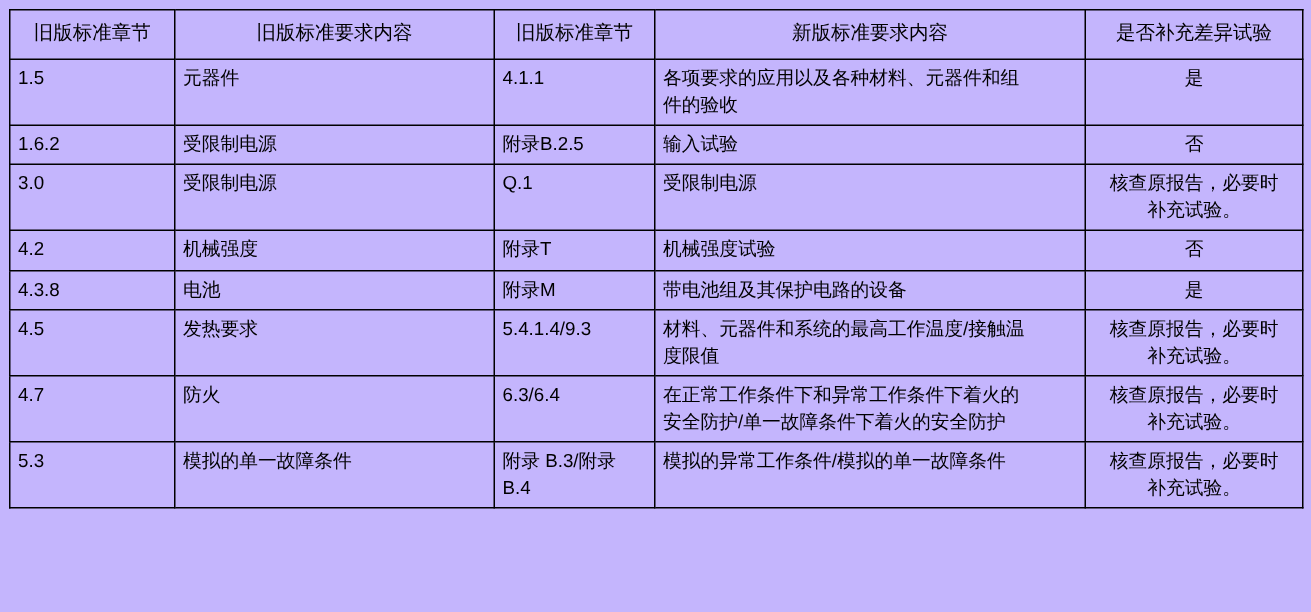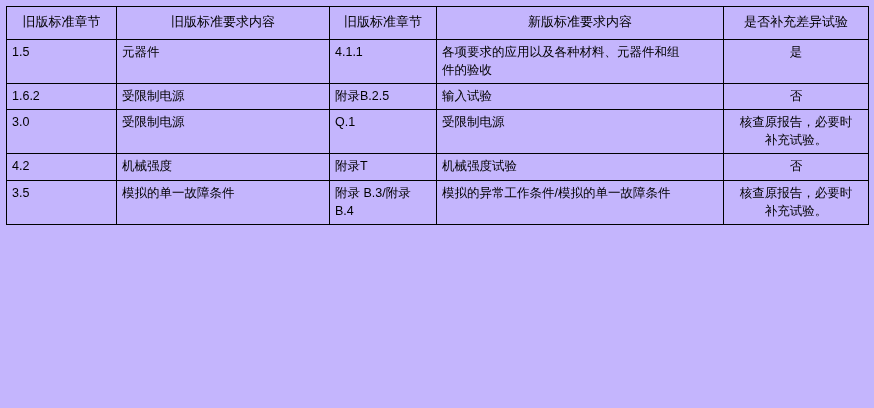--- a/index.html
+++ b/index.html
@@ -147,23 +147,78 @@
         <td>
             <span class="cell-text">附录T</span>
           </td>
         <td>
             <span class="cell-text">机械强度试验</span>
           </td>
         <td class="center">
             <span class="cell-text">否</span>
           </td>
       </tr>
-      <tr class="row-tall">
-        <td>
-            <span class="cell-text">3.5</span>
+      <tr>
+        <td>
+            <span class="cell-text">4.3.8</span>
+          </td>
+        <td>
+            <span class="cell-text">电池</span>
+          </td>
+        <td>
+            <span class="cell-text">附录M</span>
+          </td>
+        <td>
+            <span class="cell-text">带电池组及其保护电路的设备</span>
+          </td>
+        <td class="center">
+            <span class="cell-text">是</span>
+          </td>
+      </tr>
+      <tr class="row-tall">
+        <td>
+            <span class="cell-text">4.5</span>
+          </td>
+        <td>
+            <span class="cell-text">发热要求</span>
+          </td>
+        <td>
+            <span class="cell-text">5.4.1.4/9.3</span>
+          </td>
+        <td>
+            <span class="cell-text">材料、元器件和系统的最高工作温度/接触温
+度限值</span>
+          </td>
+        <td class="center">
+            <span class="cell-text">核查原报告，必要时
+补充试验。</span>
+          </td>
+      </tr>
+      <tr class="row-tall">
+        <td>
+            <span class="cell-text">4.7</span>
+          </td>
+        <td>
+            <span class="cell-text">防火</span>
+          </td>
+        <td>
+            <span class="cell-text">6.3/6.4</span>
+          </td>
+        <td>
+            <span class="cell-text">在正常工作条件下和异常工作条件下着火的
+安全防护/单一故障条件下着火的安全防护</span>
+          </td>
+        <td class="center">
+            <span class="cell-text">核查原报告，必要时
+补充试验。</span>
+          </td>
+      </tr>
+      <tr class="row-tall">
+        <td>
+            <span class="cell-text">5.3</span>
           </td>
         <td>
             <span class="cell-text">模拟的单一故障条件</span>
           </td>
         <td>
             <span class="cell-text">附录 B.3/附录
 B.4</span>
           </td>
         <td>
             <span class="cell-text">模拟的异常工作条件/模拟的单一故障条件</span>

